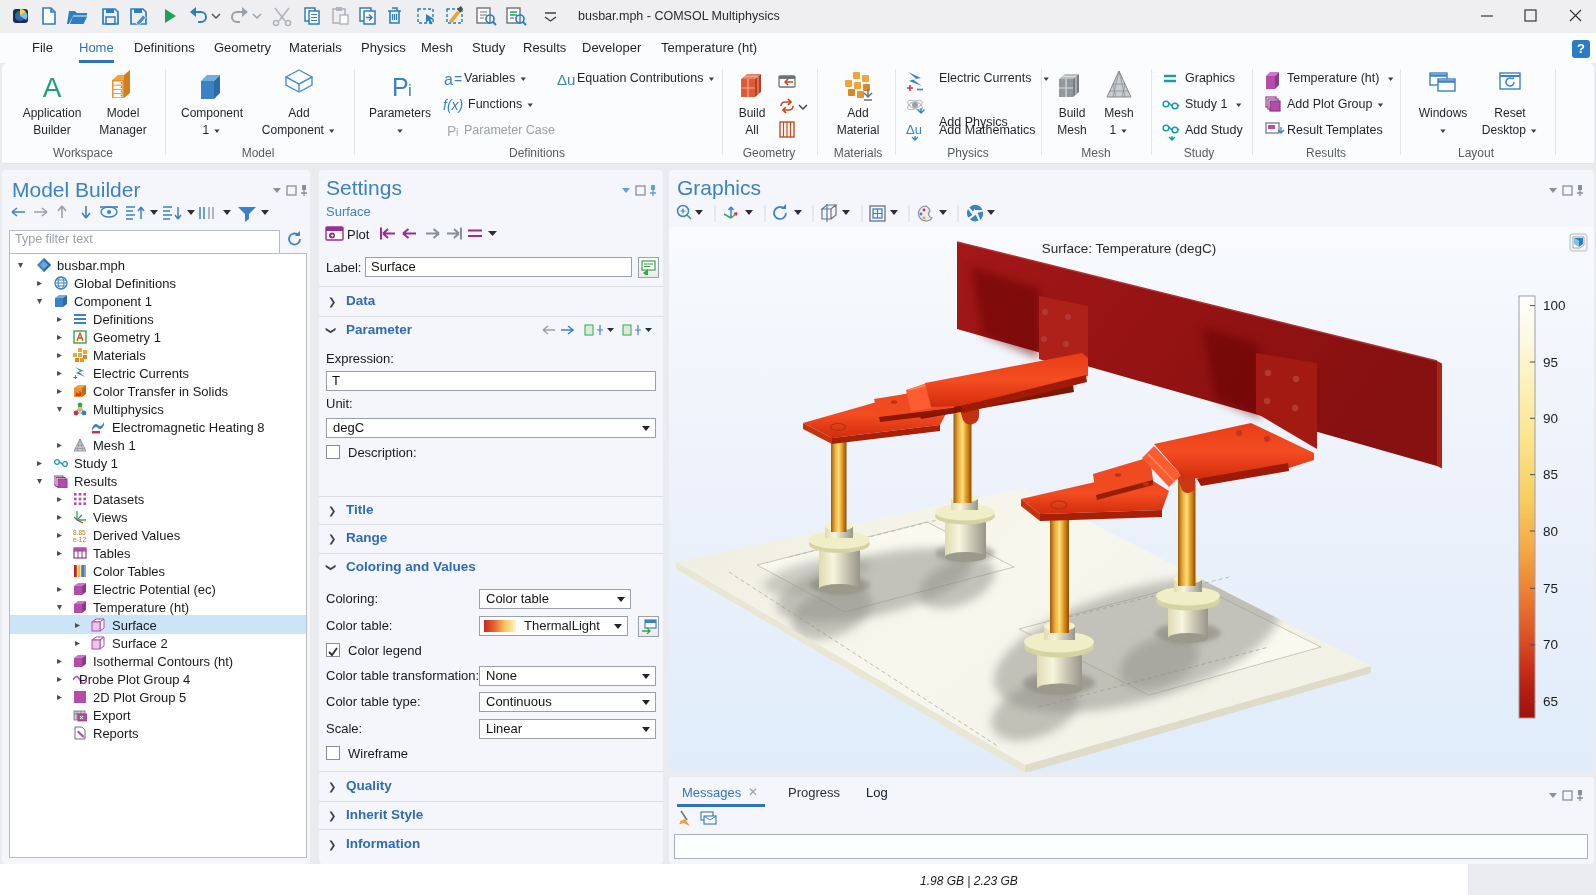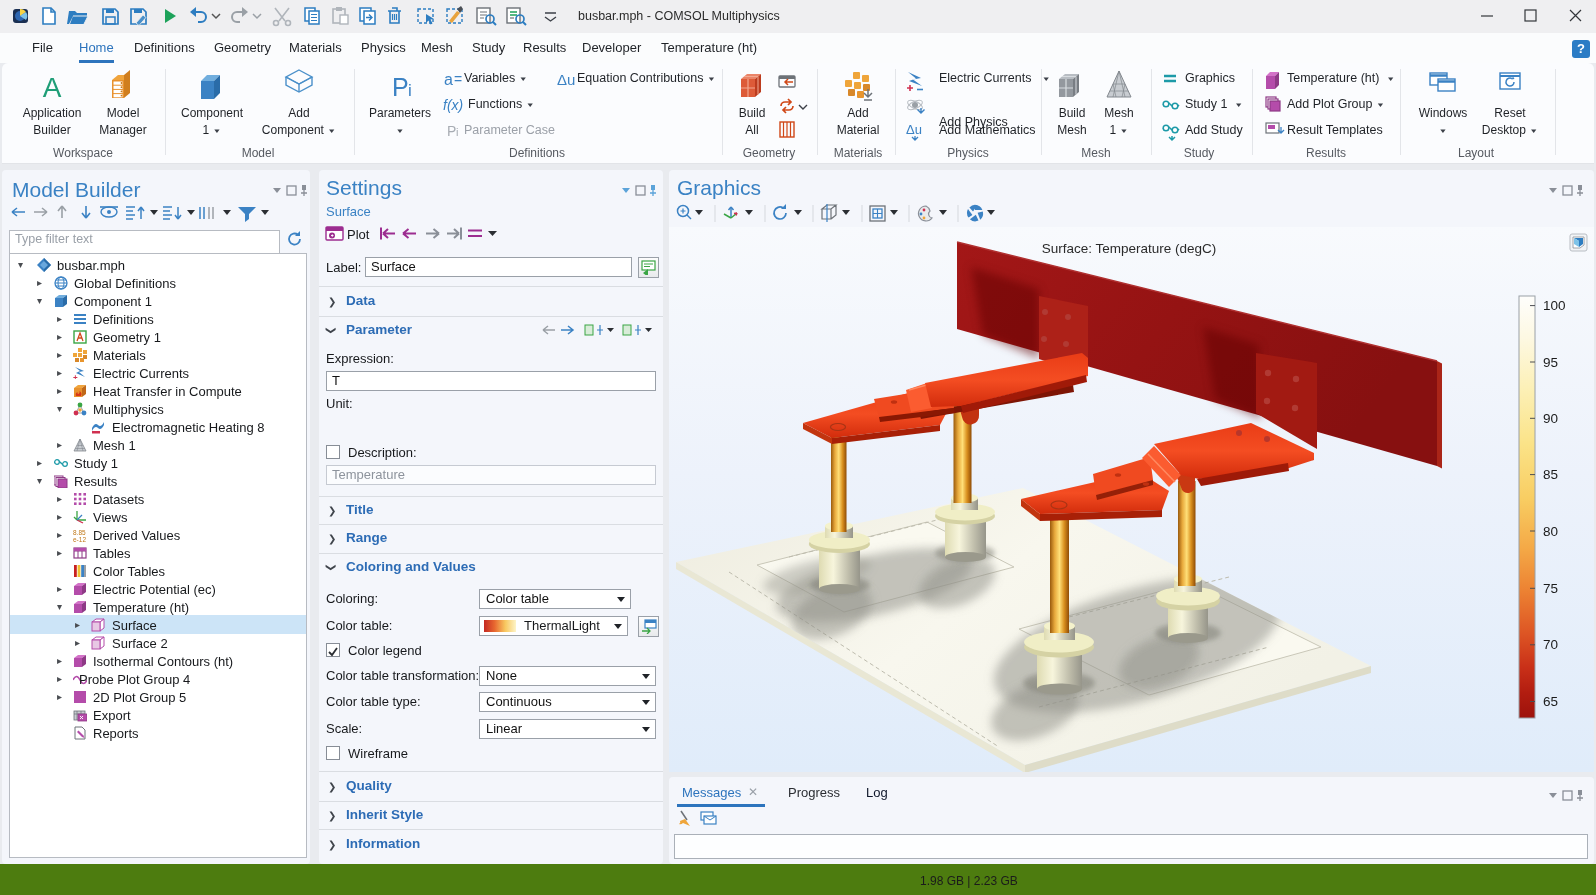--- a/index.html
+++ b/index.html
@@ -43,21 +43,21 @@
 .sinput { position:absolute; height:20px; background:#fff; border:1px solid #9aa0a8; font-size:13px; color:#111; line-height:18px; padding-left:5px; }
 .sinput.dis { background:#fbfcfe; border-color:#c6cad2; color:#8d939c; }
 .sdd { position:absolute; height:20px; background:#fff; border:1px solid #9aa0a8; font-size:13px; color:#111; line-height:18px; padding-left:6px; }
 .sdd .ar { position:absolute; right:5px; top:7px; width:0; height:0; border-left:4px solid transparent; border-right:4px solid transparent; border-top:5px solid #1f2227; }
 .cb { position:absolute; width:14px; height:14px; background:#fff; border:1px solid #878d96; }
 
 #graphics { left:669px; top:170px; width:925px; height:602px; }
 
 #messages { left:669px; top:777px; width:925px; height:87px; }
 
-#statusbar { position:absolute; left:0; top:864px; width:1596px; height:31px; background:#4d7c0f; }
+#statusbar { position:absolute; left:0; top:864px; width:1468px; height:31px; background:#ffffff;font-style:italic; }
 #statusbar span { position:absolute; left:920px; top:10px; font-size:12px; color:#1b1b1b; }
 </style>
 </head>
 <body>
 <div id="titlebar">
 <svg class="abs" style="left:0;top:0" width="1596" height="33">
 
   <rect x="13" y="9" width="15" height="14" rx="3" fill="#1a2f52"></rect>
   <circle cx="20" cy="16" r="5" fill="#2e66b0"></circle>
   <path d="M20 16 L26 12 A7 7 0 0 0 20 9 Z" fill="#f7d345"></path>
@@ -440,21 +440,21 @@
         <span class="tt" style="left:83px">Electric Currents</span>
       </div>
 <div class="trow" style="top:128px">
         <span class="tc" style="left:47px">▸</span>
         <svg class="ti" style="left:63px" width="14" height="14">
           <path d="M1 4 l4 -3 h8 l-4 3 z" fill="#f0a43c"></path>
           <path d="M9 4 l4 -3 v9 l-4 3 z" fill="#c06818"></path>
           <rect x="1" y="4" width="8" height="9" fill="#e8912d"></rect>
           <path d="M3 12 q-1 -3 1.5 -4 q-0.5 2 1 2 q1.5 -1 1 -3 q3 2 1.5 5 z" fill="#d83818"></path>
         </svg>
-        <span class="tt" style="left:83px">Heat Transfer in Compute</span>
+        <span class="tt" style="left:83px">Color Transfer in Solids</span>
       </div>
 <div class="trow" style="top:146px">
         <span class="tc" style="left:47px">▾</span>
         <svg class="ti" style="left:63px" width="14" height="14">
           <path d="M7 3 L3 11 M7 3 L11 11 M3 11 L11 11" stroke="#9aa0a6" stroke-width="1"></path>
           <circle cx="7" cy="3" r="2.4" fill="#3aa544"></circle>
           <circle cx="3" cy="11" r="2.4" fill="#d03050"></circle>
           <circle cx="11" cy="11" r="2.4" fill="#3b82c4"></circle>
           <circle cx="7" cy="8" r="1.8" fill="#efa53a"></circle>
         </svg>
@@ -672,23 +672,23 @@
       </g>
   <g>
         <rect x="82" y="3" width="8" height="10" fill="#d8ecd8" stroke="#3aa544" stroke-width="1"></rect>
         <path d="M94 8 h6 m-3 -5 v10" stroke="#3b82c4" stroke-width="1.2" fill="none"></path>
         <path d="M104 6 l3.5 4 l3.5 -4 z" fill="#2b2e33"></path>
       </g>
 </svg>
 <div class="slabel" style="left:7px;top:181px">Expression:</div>
 <div class="sinput" style="left:7px;top:201px;width:330px">T</div>
 <div class="slabel" style="left:7px;top:226px">Unit:</div>
+<div class="sdd" style="left:7px;top:248px;width:330px">degC<span class="ar"></span></div>
 <div class="cb" style="left:7px;top:275px"></div>
 <div class="slabel" style="left:29px;top:275px">Description:</div>
-<div class="sinput dis" style="left:7px;top:295px;width:330px">Temperature</div>
 <div class="ssep" style="top:326px"></div>
 <span class="schev" style="left:9px;top:335px">❯</span>
     <div class="shead" style="left:27px;top:332px">Title</div>
 <div class="ssep" style="top:354px"></div>
 <span class="schev" style="left:9px;top:363px">❯</span>
     <div class="shead" style="left:27px;top:360px">Range</div>
 <div class="ssep" style="top:383px"></div>
 <span class="schev" style="left:8px;top:392px;transform:rotate(90deg)">❯</span>
     <div class="shead" style="left:27px;top:389px">Coloring and Values</div>
 <div class="slabel" style="left:7px;top:421px">Coloring:</div>

